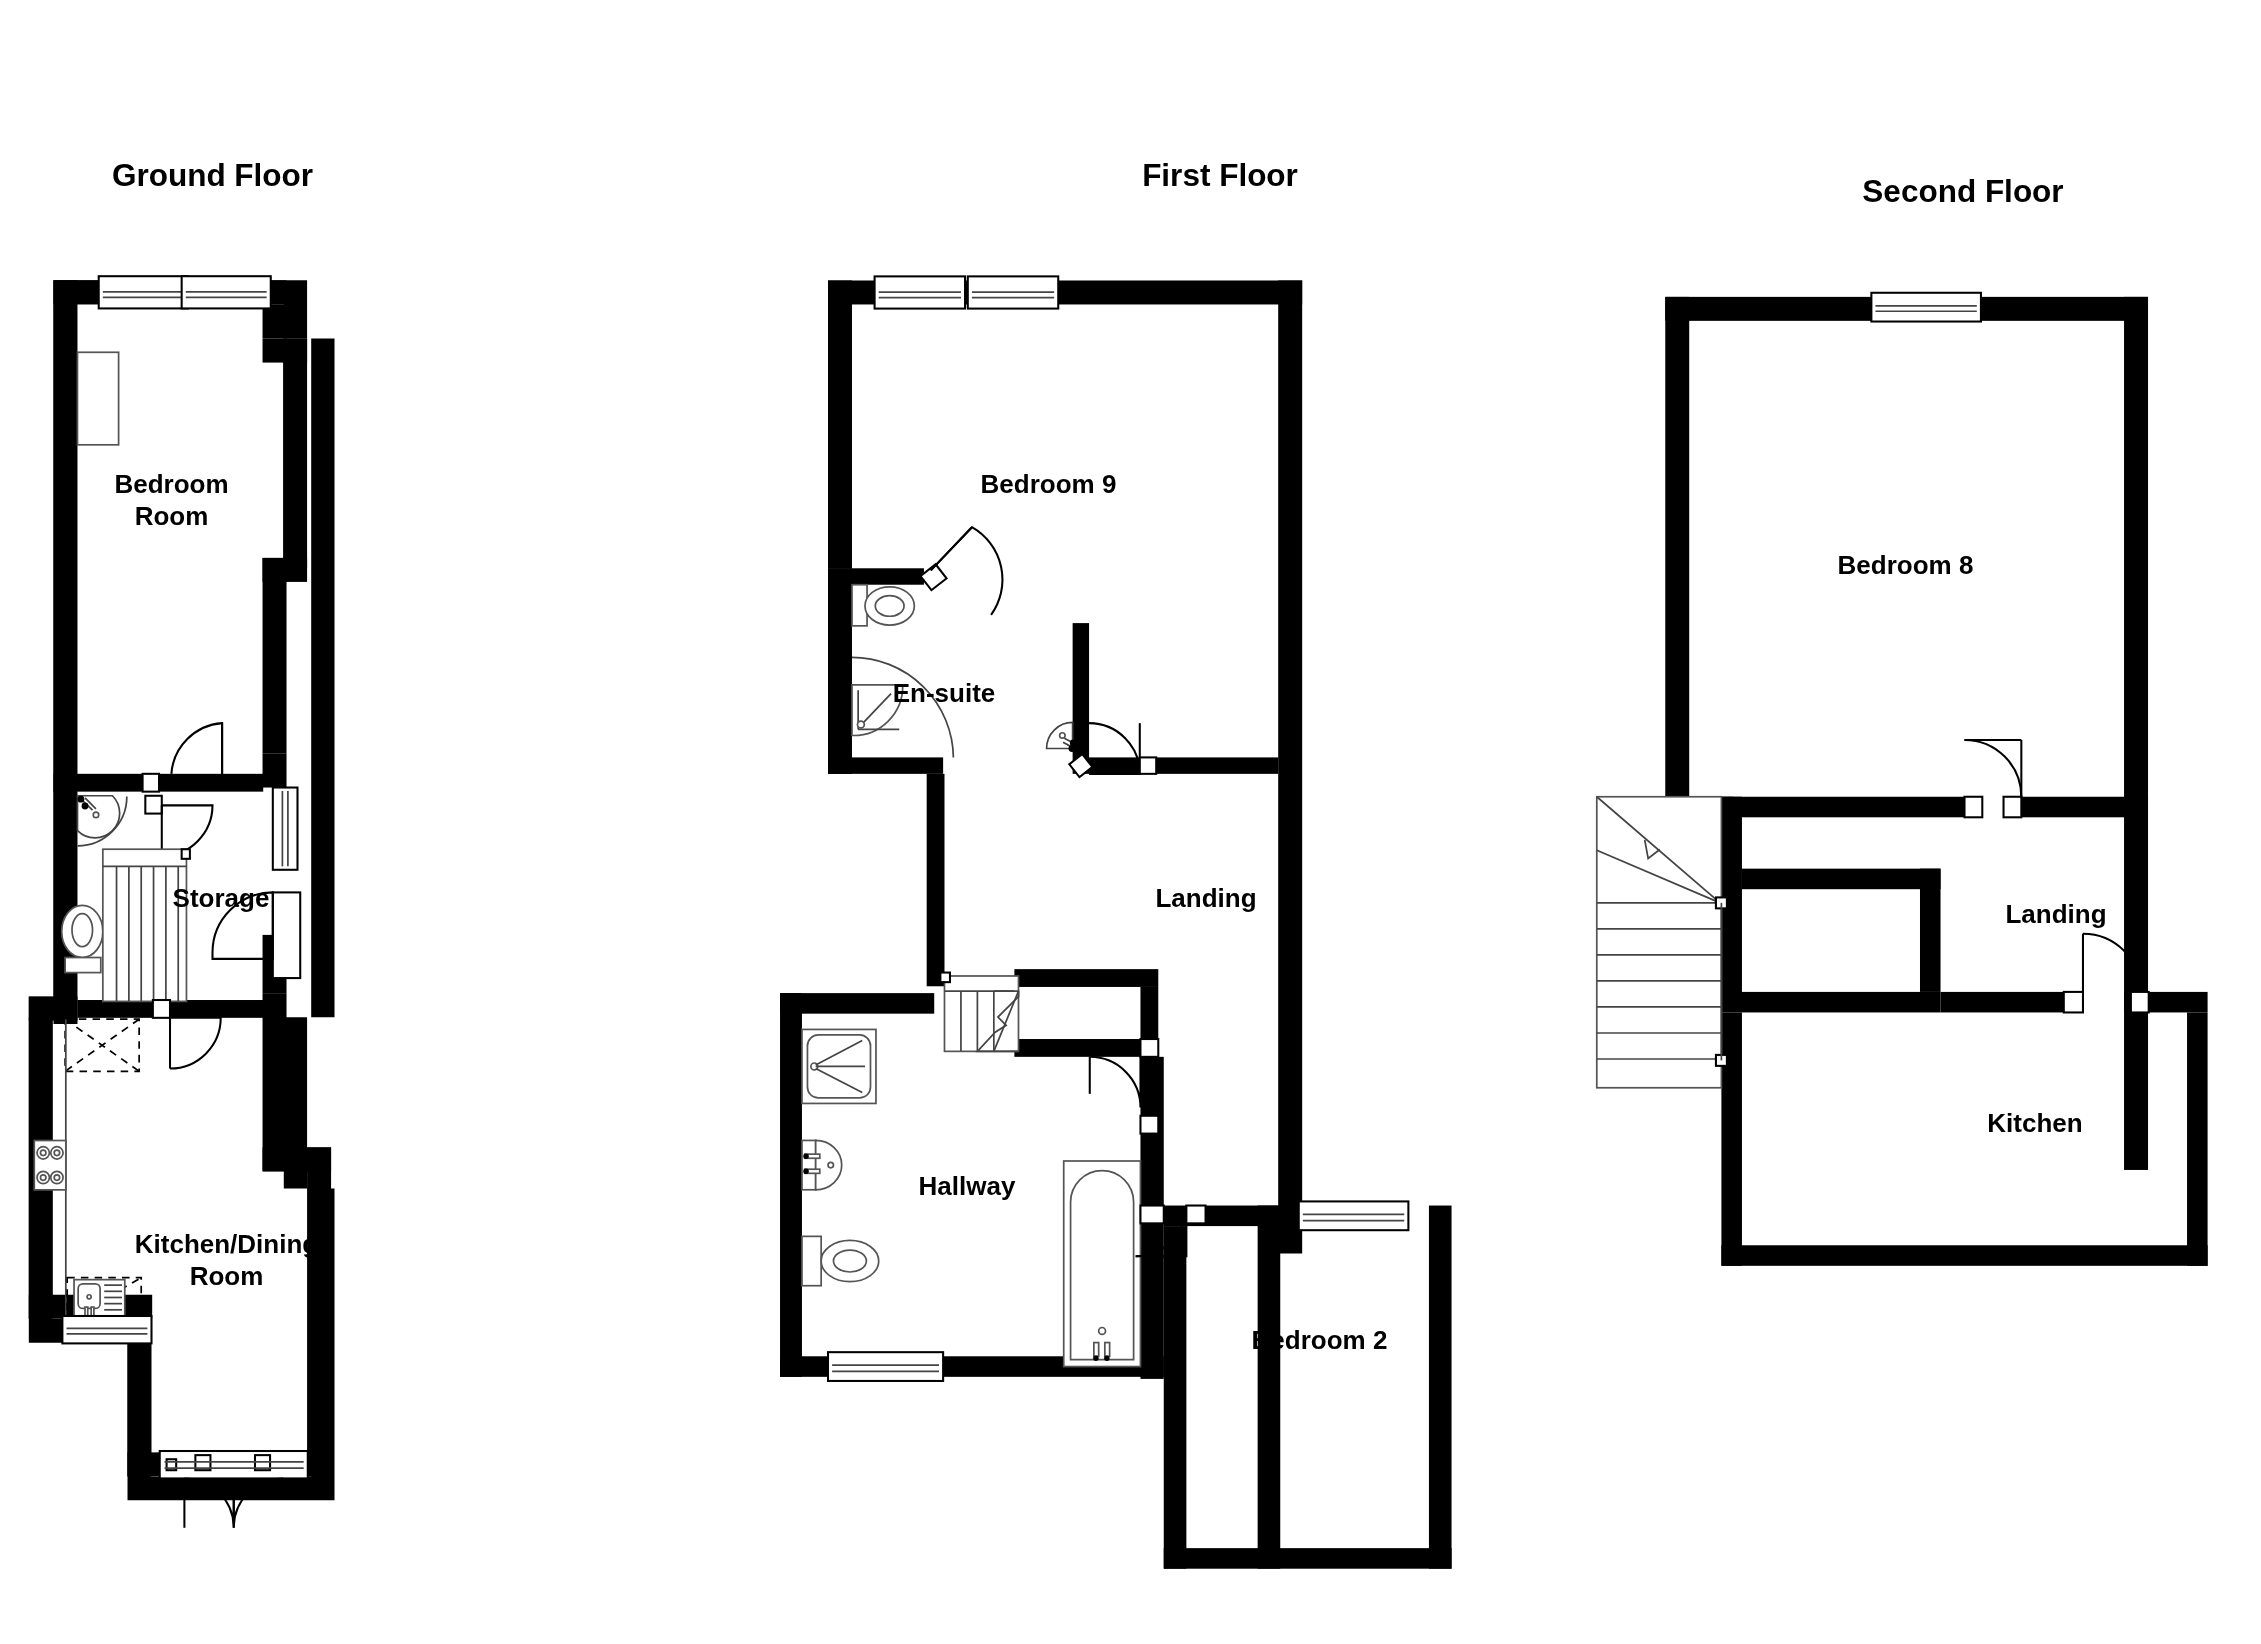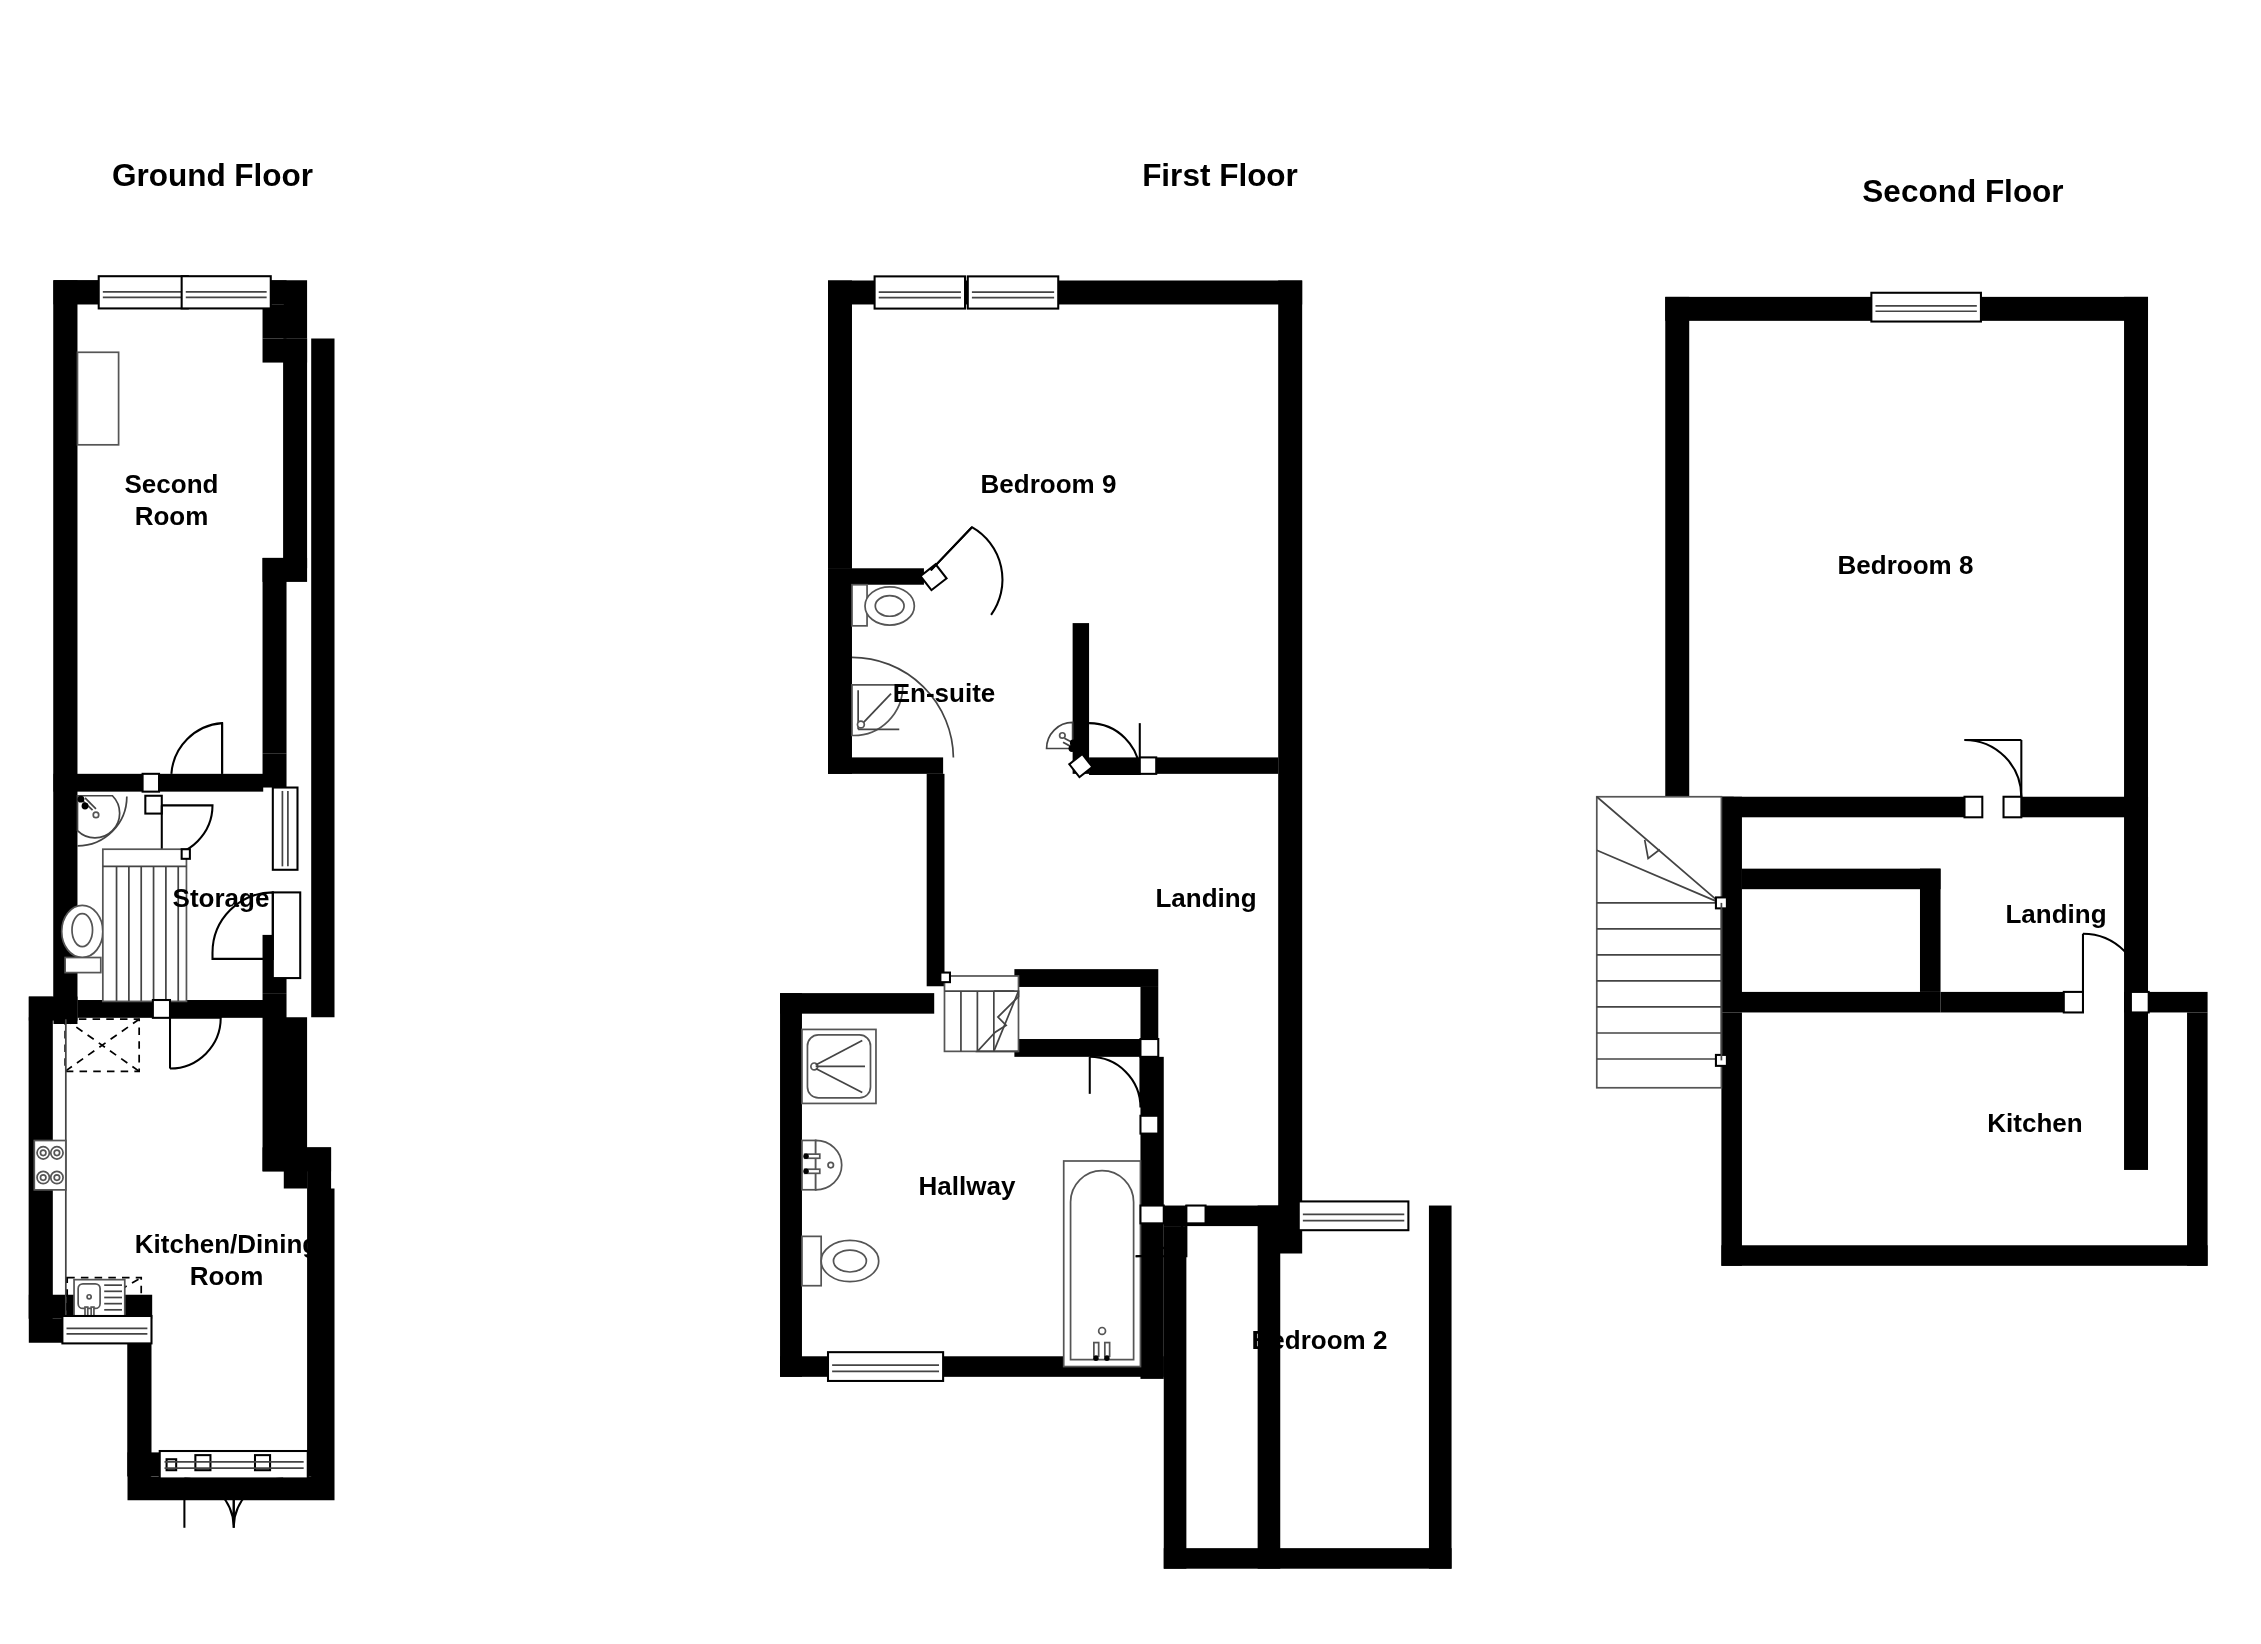--- a/index.html
+++ b/index.html
@@ -192,21 +192,21 @@
       <rect class="lnf" x="372" y="2069" width="22" height="22"></rect>
       <line class="ln2" x1="240" y1="2079" x2="443" y2="2079"></line>
       <line class="ln2" x1="240" y1="2088" x2="443" y2="2088"></line>
       <path class="ln" d="M 341,2103 L 341,2175 A 72,72 0 0 0 269,2103"></path>
       <path class="ln" d="M 341,2103 L 341,2175 A 72,72 0 0 1 413,2103"></path>
       <line class="ln" x1="269" y1="2103" x2="269" y2="2175"></line>
     </g>
   </svg>
 
   <div class="rlabel" style="left:96px;top:432px;width:151px;">
-    <span>Second</span><br><span>Room</span>
+    <span>Bedroom</span><br><span>Room</span>
   </div>
   <div class="rlabel" style="left:127px;top:846px;width:188px;">Storage</div>
   <div class="rlabel" style="left:86px;top:1192px;width:281px;">
     <span>Kitchen/Dining</span><br><span>Room</span>
   </div>
 </div>
 
 <div class="floor" style="left:754px;top:0;width:788px;height:1645px;text-decoration:underline;">
 
   <div class="ftitle" style="left:329px;top:120px;width:274px;">First Floor</div>

